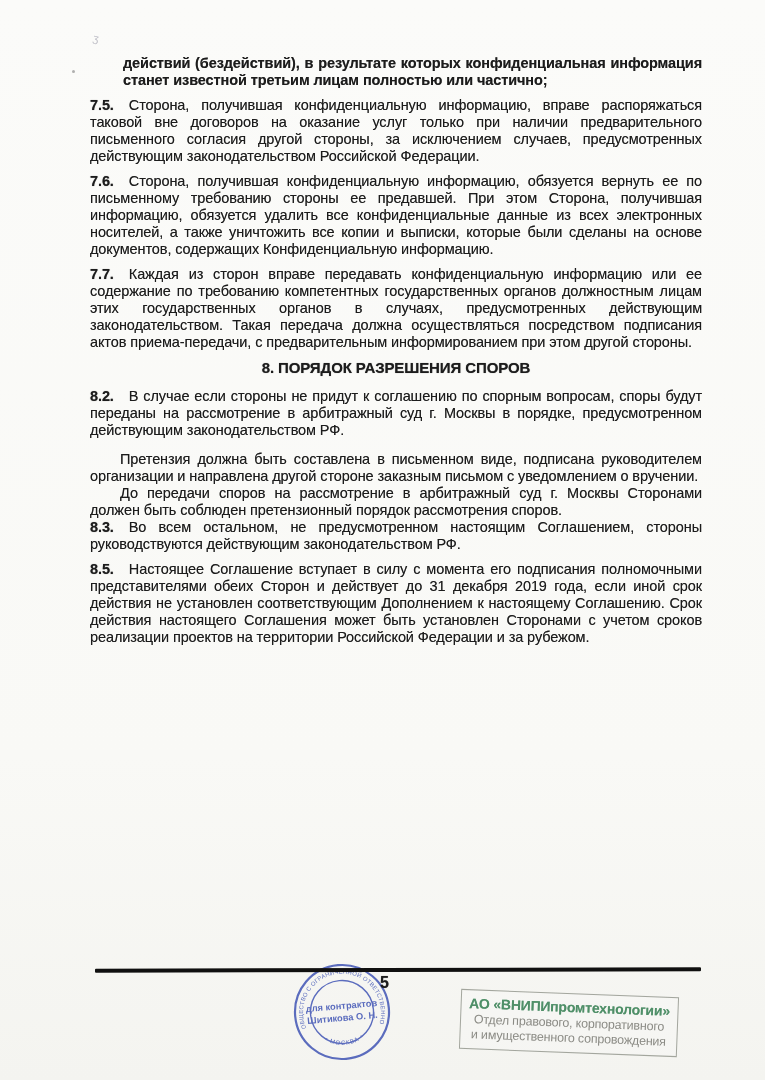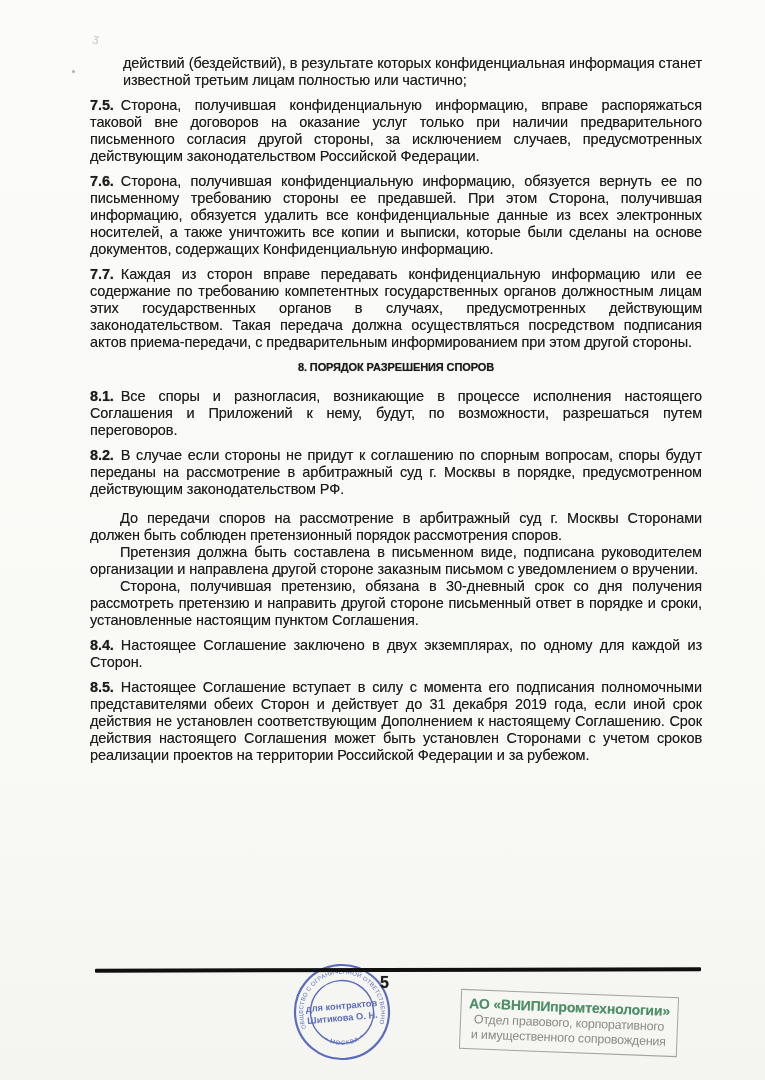--- a/index.html
+++ b/index.html
@@ -10,26 +10,26 @@
     color:#1c1c1c;
   }
   .page{position:absolute;inset:0;}
   .content{
     position:absolute;left:90px;top:55px;width:612px;
     font-size:14.5px;line-height:17px;
     text-align:justify;letter-spacing:-0.1px;
     text-shadow:0 0 0.6px rgba(20,20,20,.55);
   }
   p{margin:0 0 8px;}
-  .cont{margin-left:33px;}
+  .cont{margin-left:33px;font-weight:bold;}
   .hang{padding-left:12px;text-indent:-12px;}
   .dash{padding-right:4px;}
-  .num{font-weight:700;padding-right:7px;text-shadow:0 0 0.8px rgba(0,0,0,.6);}
+  .num{font-weight:700;padding-right:15px;text-shadow:0 0 0.8px rgba(0,0,0,.6);}
   .heading{
-    margin:4px 0 12px;text-align:center;font-weight:700;font-size:11px;
+    margin:4px 0 12px;text-align:center;font-weight:700;font-size:15px;
     text-shadow:0 0 0.8px rgba(0,0,0,.6);
   }
   .sub{margin:0;text-indent:30px;}
   .sub-last{margin:0 0 8px;text-indent:30px;}
 
   
   .artifact-squiggle{
     position:absolute;left:93px;top:32px;font-size:11px;color:#8d8d9d;
     opacity:.55;transform:rotate(12deg);
   }
@@ -81,29 +81,27 @@
 
     <p><span class="num">7.5.</span><span>Сторона, получившая конфиденциальную информацию, вправе распоряжаться таковой вне договоров на оказание услуг только при наличии предварительного письменного согласия другой стороны, за исключением случаев, предусмотренных действующим законодательством Российской Федерации.</span></p>
 
     <p><span class="num">7.6.</span><span>Сторона, получившая конфиденциальную информацию, обязуется вернуть ее по письменному требованию стороны ее предавшей. При этом Сторона, получившая информацию, обязуется удалить все конфиденциальные данные из всех электронных носителей, а также уничтожить все копии и выписки, которые были сделаны на основе документов, содержащих Конфиденциальную информацию.</span></p>
 
     <p><span class="num">7.7.</span><span>Каждая из сторон вправе передавать конфиденциальную информацию или ее содержание по требованию компетентных государственных органов должностным лицам этих государственных органов в случаях, предусмотренных действующим законодательством. Такая передача должна осуществляться посредством подписания актов приема-передачи, с предварительным информированием при этом другой стороны.</span></p>
 
 
     <div class="heading">8. ПОРЯДОК РАЗРЕШЕНИЯ СПОРОВ</div>
 
-    <p><span class="num">8.1.</span><span>Все споры и разногласия, возникающие в процессе исполнения настоящего Соглашения и Приложений к нему, будут, по возможности, разрешаться путем переговоров.</span></p>
 
     <p style="margin-bottom:12px"><span class="num">8.2.</span><span>В случае если стороны не придут к соглашению по спорным вопросам, споры будут переданы на рассмотрение в арбитражный суд г. Москвы в порядке, предусмотренном действующим законодательством РФ.</span></p>
+    <p class="sub">Претензия должна быть составлена в письменном виде, подписана руководителем организации и направлена другой стороне заказным письмом с уведомлением о вручении.</p>
     <p class="sub">До передачи споров на рассмотрение в арбитражный суд г. Москвы Сторонами должен быть соблюден претензионный порядок рассмотрения споров.</p>
-    <p class="sub">Претензия должна быть составлена в письменном виде, подписана руководителем организации и направлена другой стороне заказным письмом с уведомлением о вручении.</p>
-    <p class="sub-last">Сторона, получившая претензию, обязана в 30-дневный срок со дня получения рассмотреть претензию и направить другой стороне письменный ответ в порядке и сроки, установленные настоящим пунктом Соглашения.</p>
 
+    <p><span class="num">8.3.</span><span>Во всем остальном, не предусмотренном настоящим Соглашением, стороны руководствуются действующим законодательством РФ.</span></p>
 
-    <p><span class="num">8.4.</span><span>Настоящее Соглашение заключено в двух экземплярах, по одному для каждой из Сторон.</span></p>
 
     <p><span class="num">8.5.</span><span>Настоящее Соглашение вступает в силу с момента его подписания полномочными представителями обеих Сторон и действует до 31 декабря 2019 года, если иной срок действия не установлен соответствующим Дополнением к настоящему Соглашению. Срок действия настоящего Соглашения может быть установлен Сторонами с учетом сроков реализации проектов на территории Российской Федерации и за рубежом.</span></p>
 
   </div>
 
   <div class="footer-rule"></div>
   <div class="page-number">5</div>
 
   <div class="round-stamp">
     <svg width="100" height="100" viewBox="0 0 100 100">

